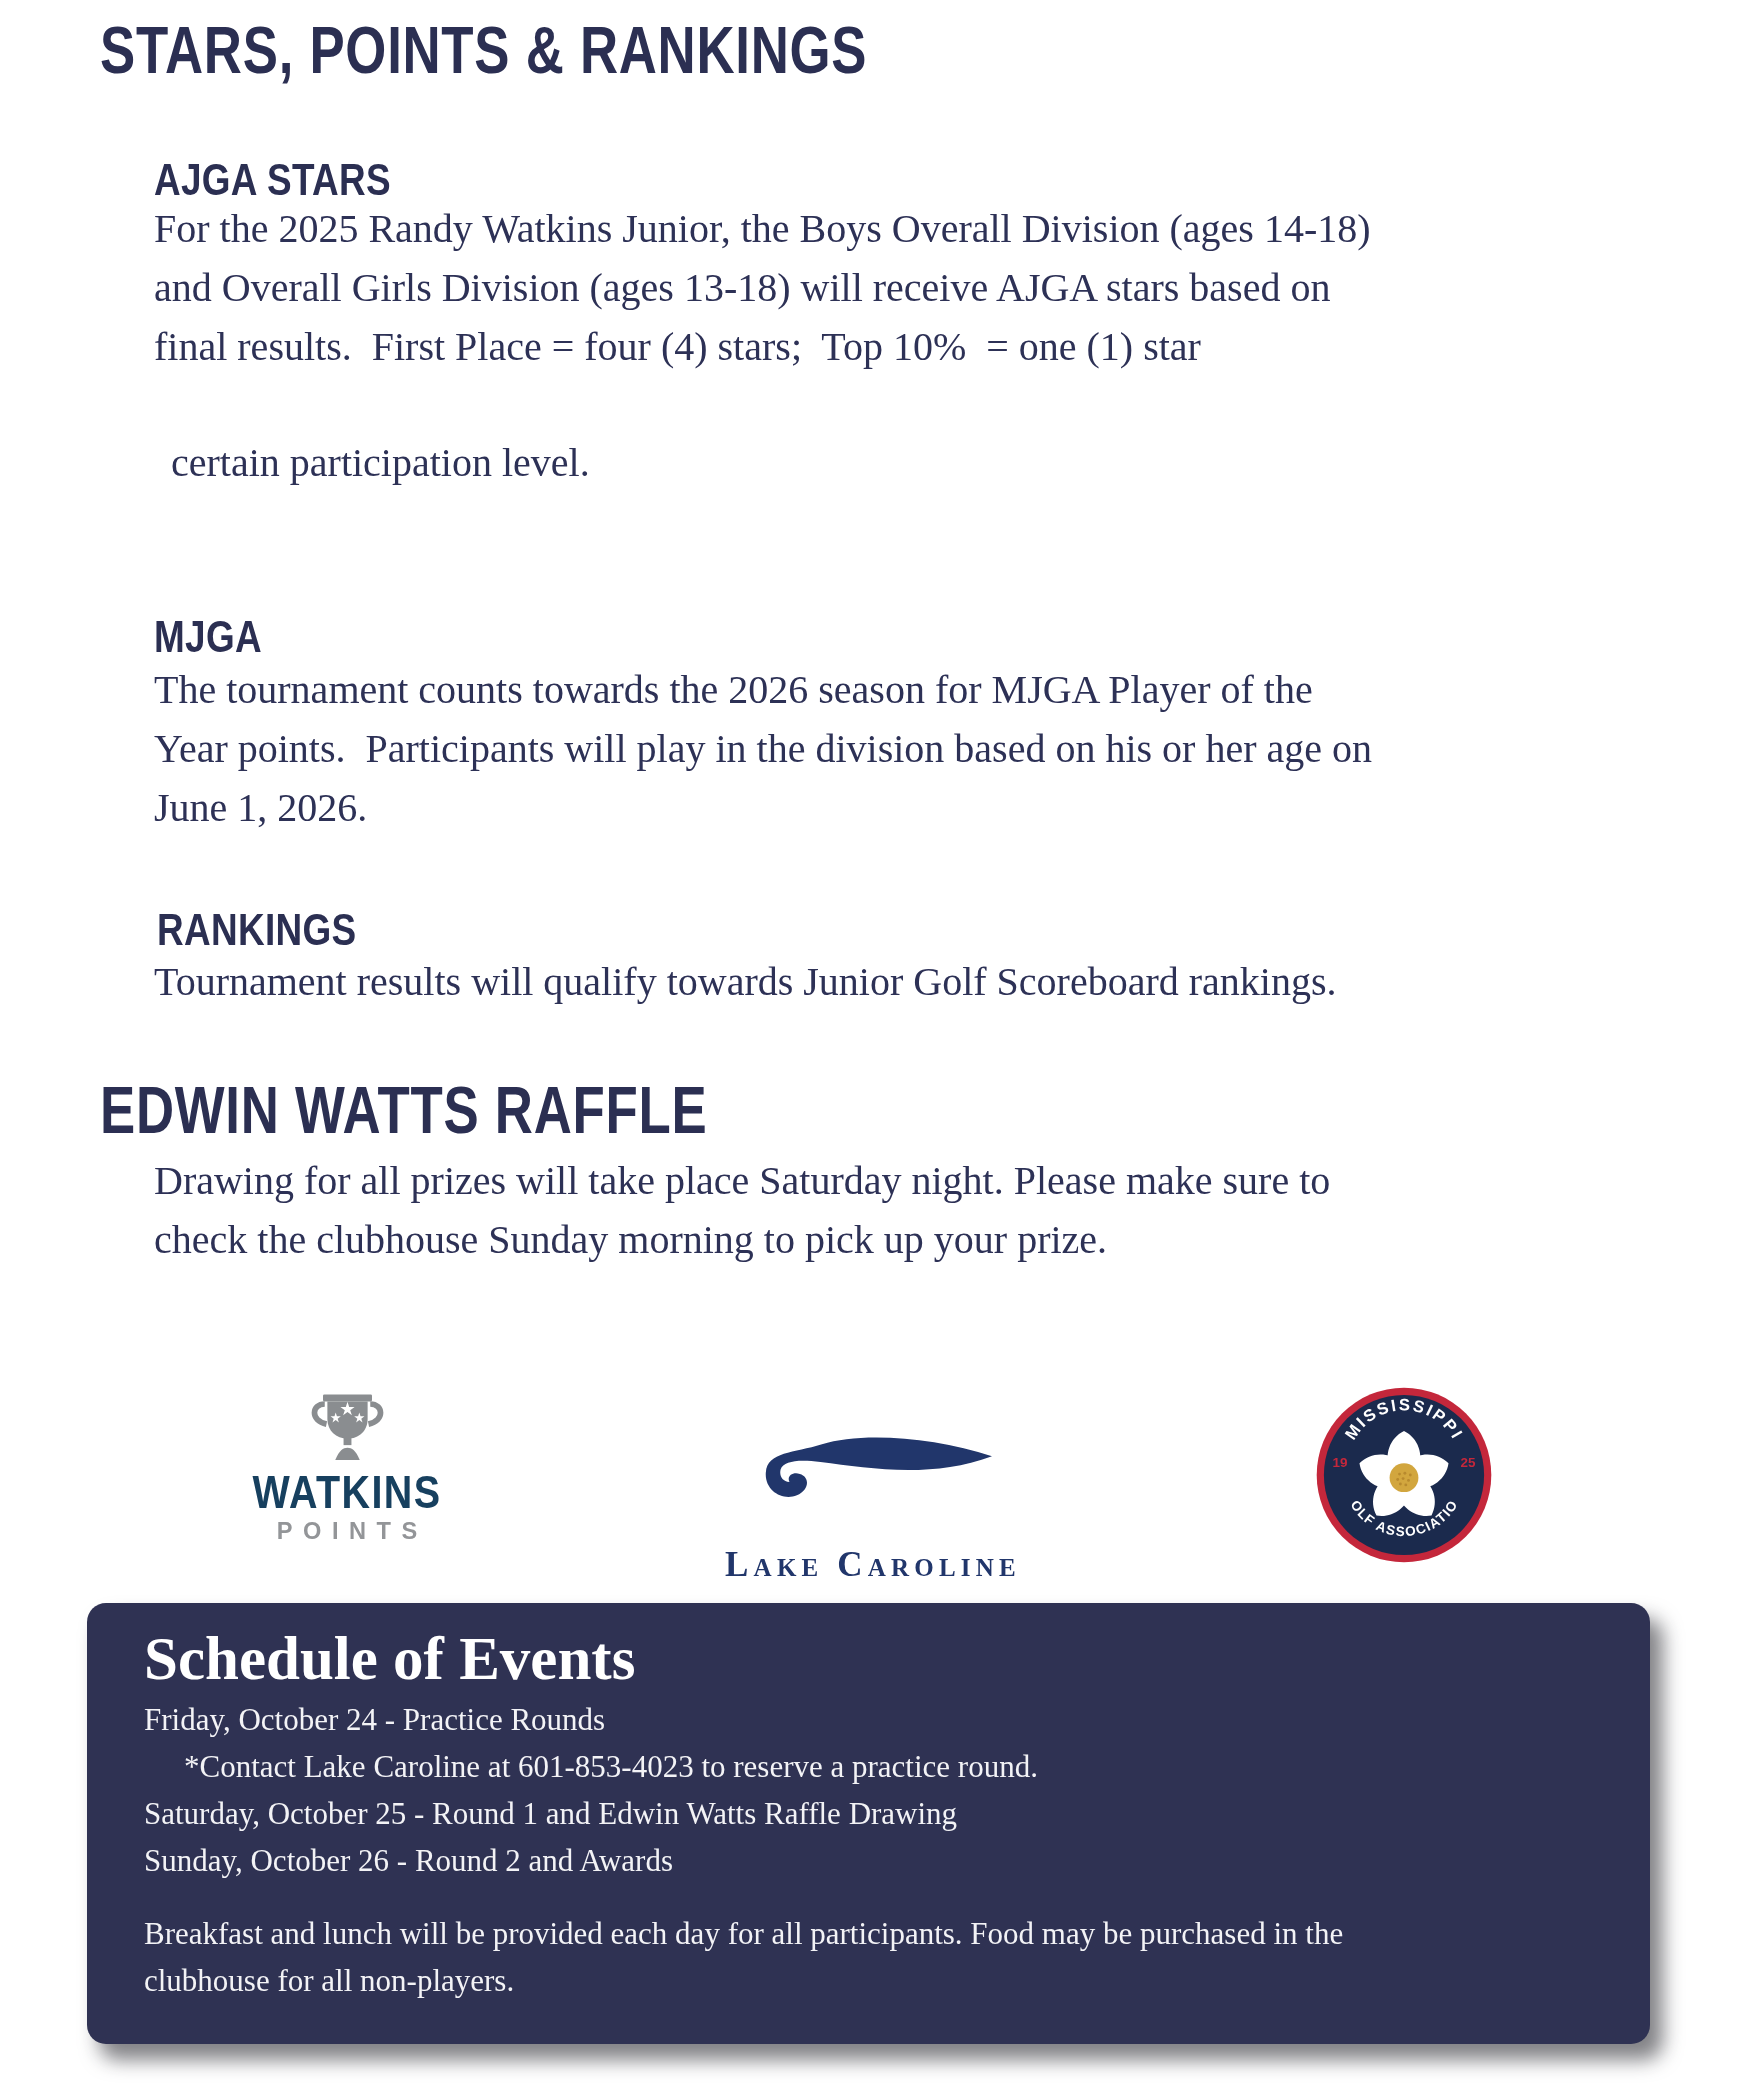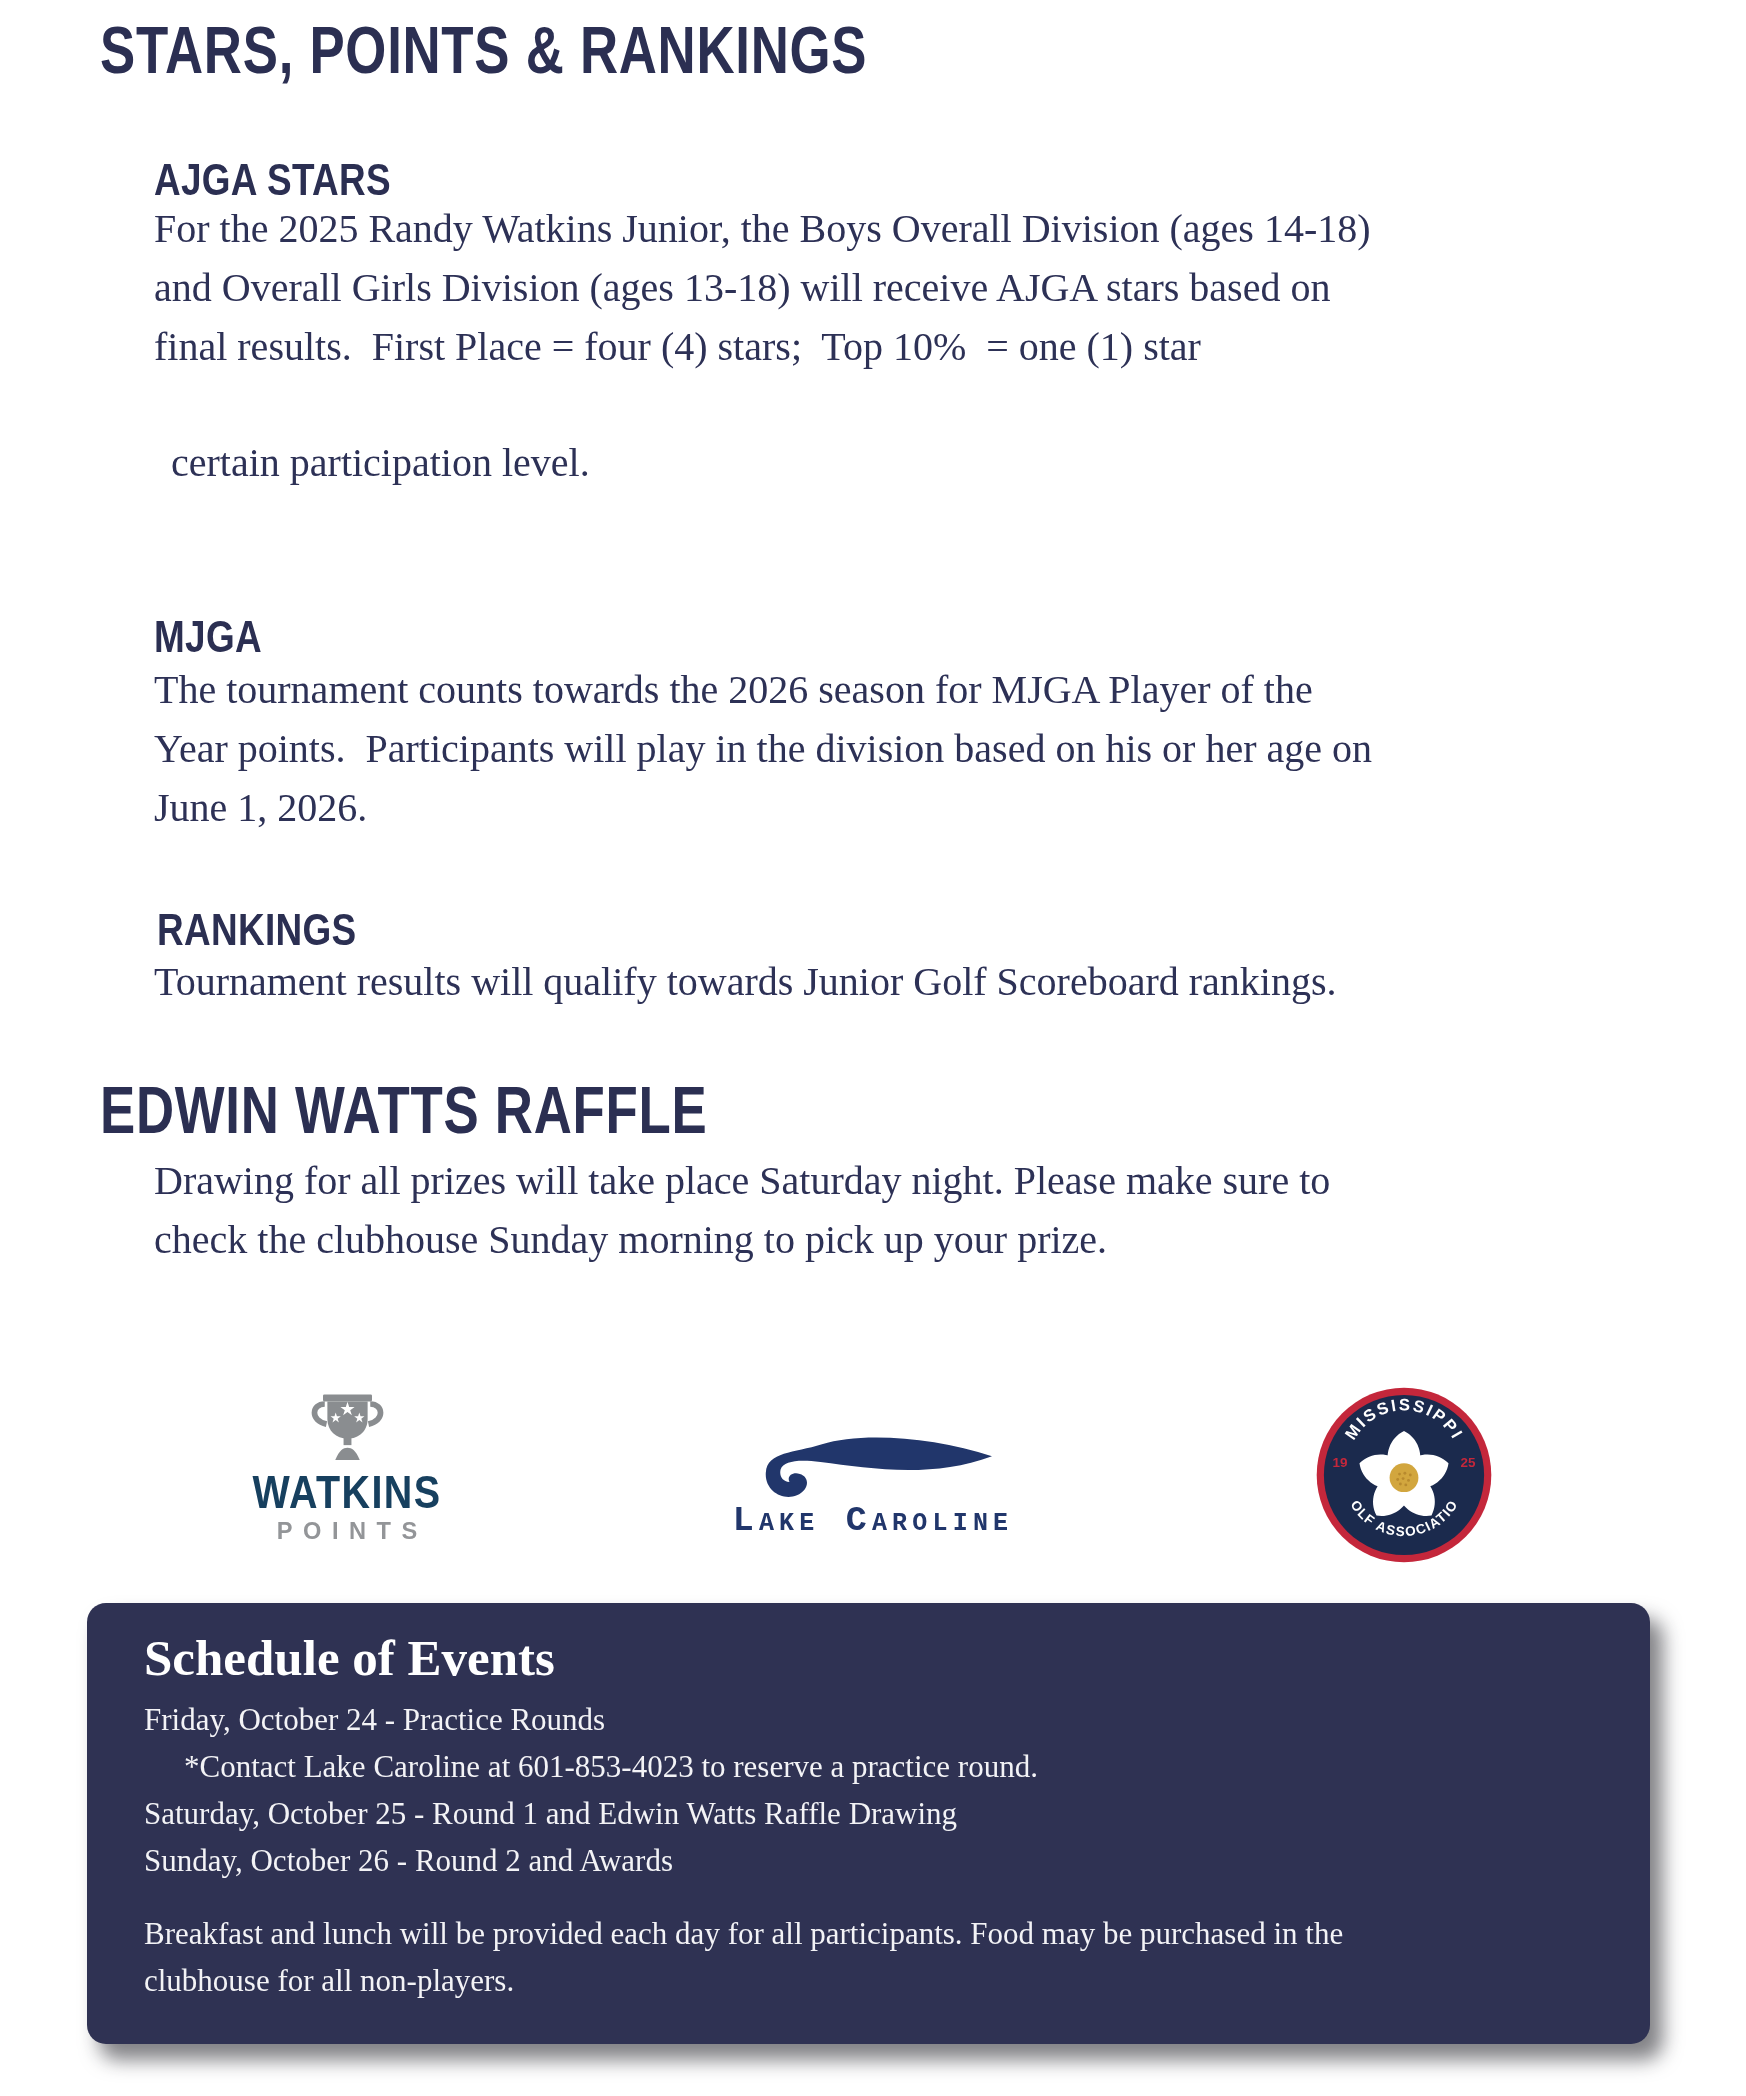--- a/index.html
+++ b/index.html
@@ -72,44 +72,45 @@
     text-indent:10.5px;
     color:#939598;
     white-space:pre;
   }
   .logo-lc {
     position:absolute; left:714px; top:1434px; width:318px;
     text-align:center;
   }
   .logo-lc svg { display:block; margin:0 auto; }
   .lc-name {
-    font-family:Liberation Mono, monospace;
+    font-family:Liberation Serif, serif;
     font-variant:small-caps;
     font-weight:600;
     font-size:35px;
     line-height:38px;
     letter-spacing:5.2px;
     color:#21366b;
     white-space:pre;
+    margin-top:44px;
   }
   .logo-mga { position:absolute; left:1314px; top:1385px; }
   
   .sched-box {
     position:absolute;
     left:87px; top:1603px;
     width:1563px; height:441px;
     background:#2f3253;
     border-radius:19px;
     box-shadow:12.2px 15.7px 19px rgba(28,28,34,0.55);
   }
   .sched-title {
     position:absolute; left:57px; top:24.5px;
     font-family:"Liberation Serif", serif;
     font-weight:bold;
-    font-size:51px;
+    font-size:61px;
     line-height:61px;
     color:#ffffff;
     white-space:pre;
   }
   .sched-lines { position:absolute; left:57px; top:93px; }
   .sched-line {
     font-family:"Liberation Serif", serif;
     font-size:31px;
     line-height:47px;
     color:#f3f3f6;

